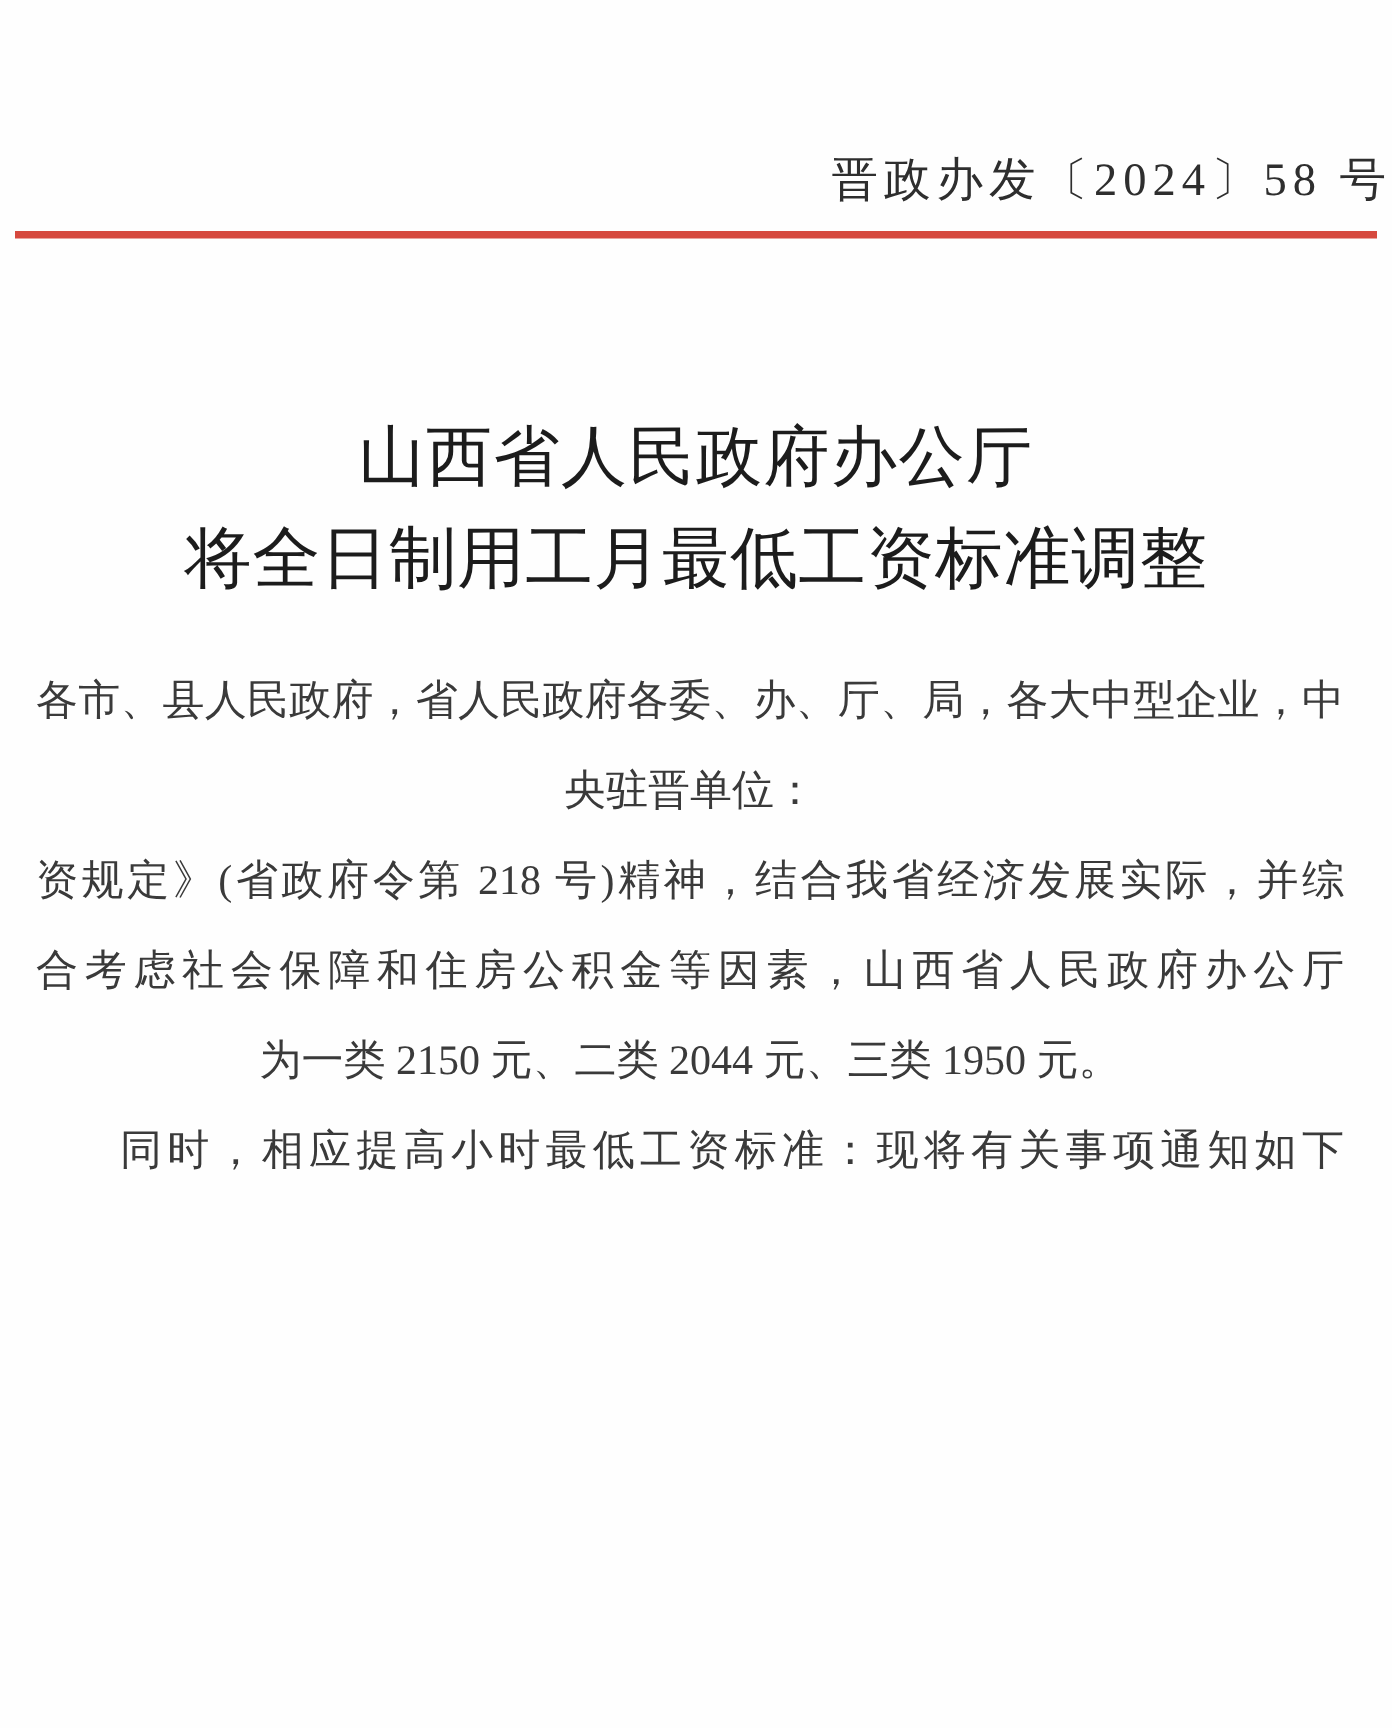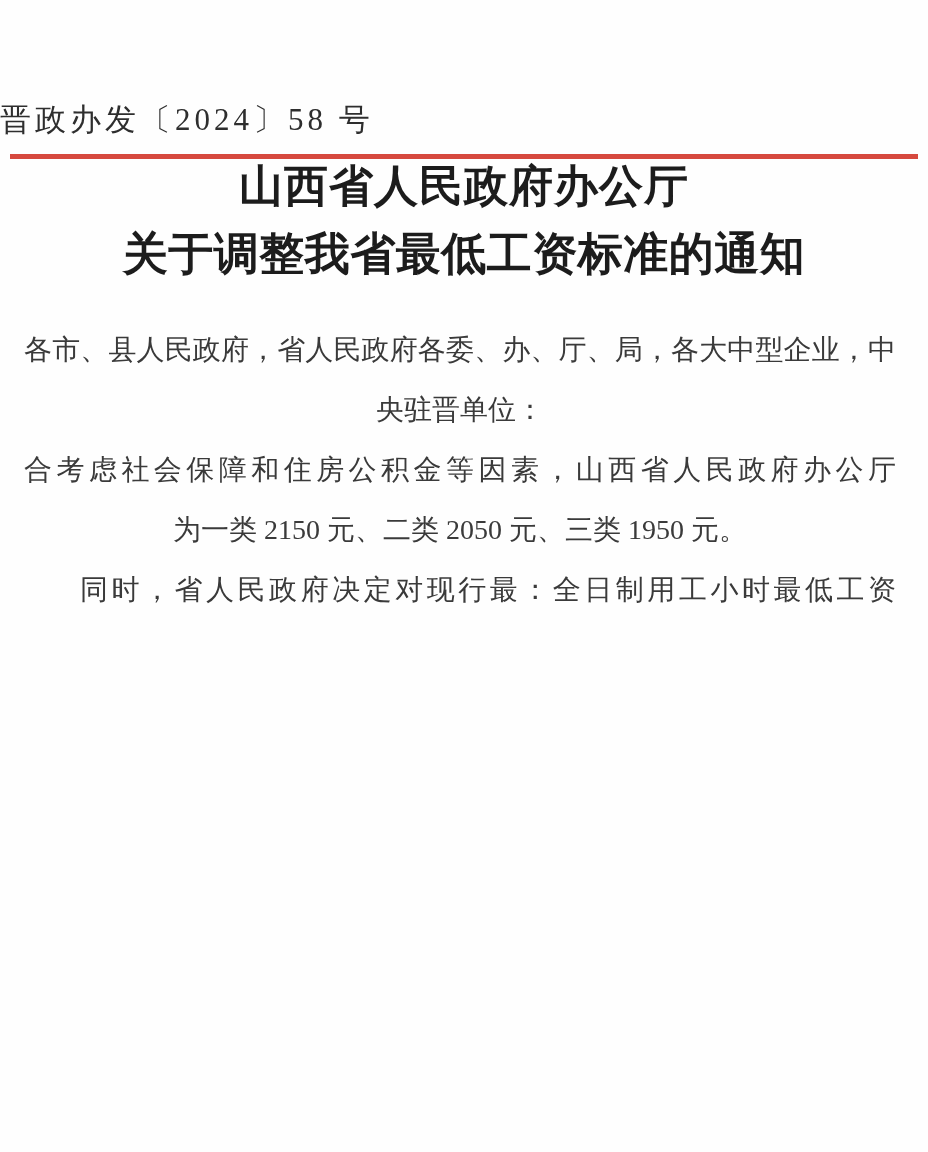--- a/index.html
+++ b/index.html
@@ -33,40 +33,41 @@
     text-align:center;
     white-space:nowrap;
     letter-spacing:2px;
     transform:scaleY(1.75);
     transform-origin:center top;
   }
 
   
   .doc-number{
     margin-top:100px;
-    text-align:left;
+    text-align:right;
     font-size:31px;
     line-height:40px;
     color:#2e2e2e;
     letter-spacing:4px;
   }
 
   
   .red-rule{
     margin:14px 10px 0 10px;
     height:5px;
     border:none;
     background:var(--rule-red);
   }
 
   
   .notice-title{
+    margin-top:118px;
     text-align:center;
     color:var(--title-ink);
-    font-weight:bold;
+    font-weight:normal;
   }
   .notice-title .line1{
     font-size:44px;
     line-height:56px;
     letter-spacing:1px;
   }
   .notice-title .line2{
     margin-top:9px;
     font-size:45px;
     line-height:60px;
@@ -99,25 +100,26 @@
 
 <div class="page">
 
 
   <div class="doc-number">晋政办发〔2024〕58 号</div>
 
   <hr class="red-rule">
 
   <div class="notice-title">
     <div class="line1">山西省人民政府办公厅</div>
-    <div class="line2">关于调整我省最低工资标准的通知</div>
+    <div class="line2">将全日制用工月最低工资标准调整</div>
   </div>
 
   <div class="doc-body">
 
   <div class="line fill">各市、县人民政府，省人民政府各委、办、厅、局，各大中型企业，中</div>
       <div class="line">央驻晋单位：</div>
+      <div class="line fill">资规定》(省政府令第 218 号)精神，结合我省经济发展实际，并综</div>
       <div class="line fill">合考虑社会保障和住房公积金等因素，山西省人民政府办公厅</div>
-      <div class="line">为一类 2150 元、二类 2050 元、三类 1950 元。</div>
-      <div class="line indent fill">同时，省人民政府决定对现行最：全日制用工小时最低工资</div>
+      <div class="line">为一类 2150 元、二类 2044 元、三类 1950 元。</div>
+      <div class="line indent fill">同时，相应提高小时最低工资标准：现将有关事项通知如下</div>
     </div>
 
 </div>
 
 </body></html>

